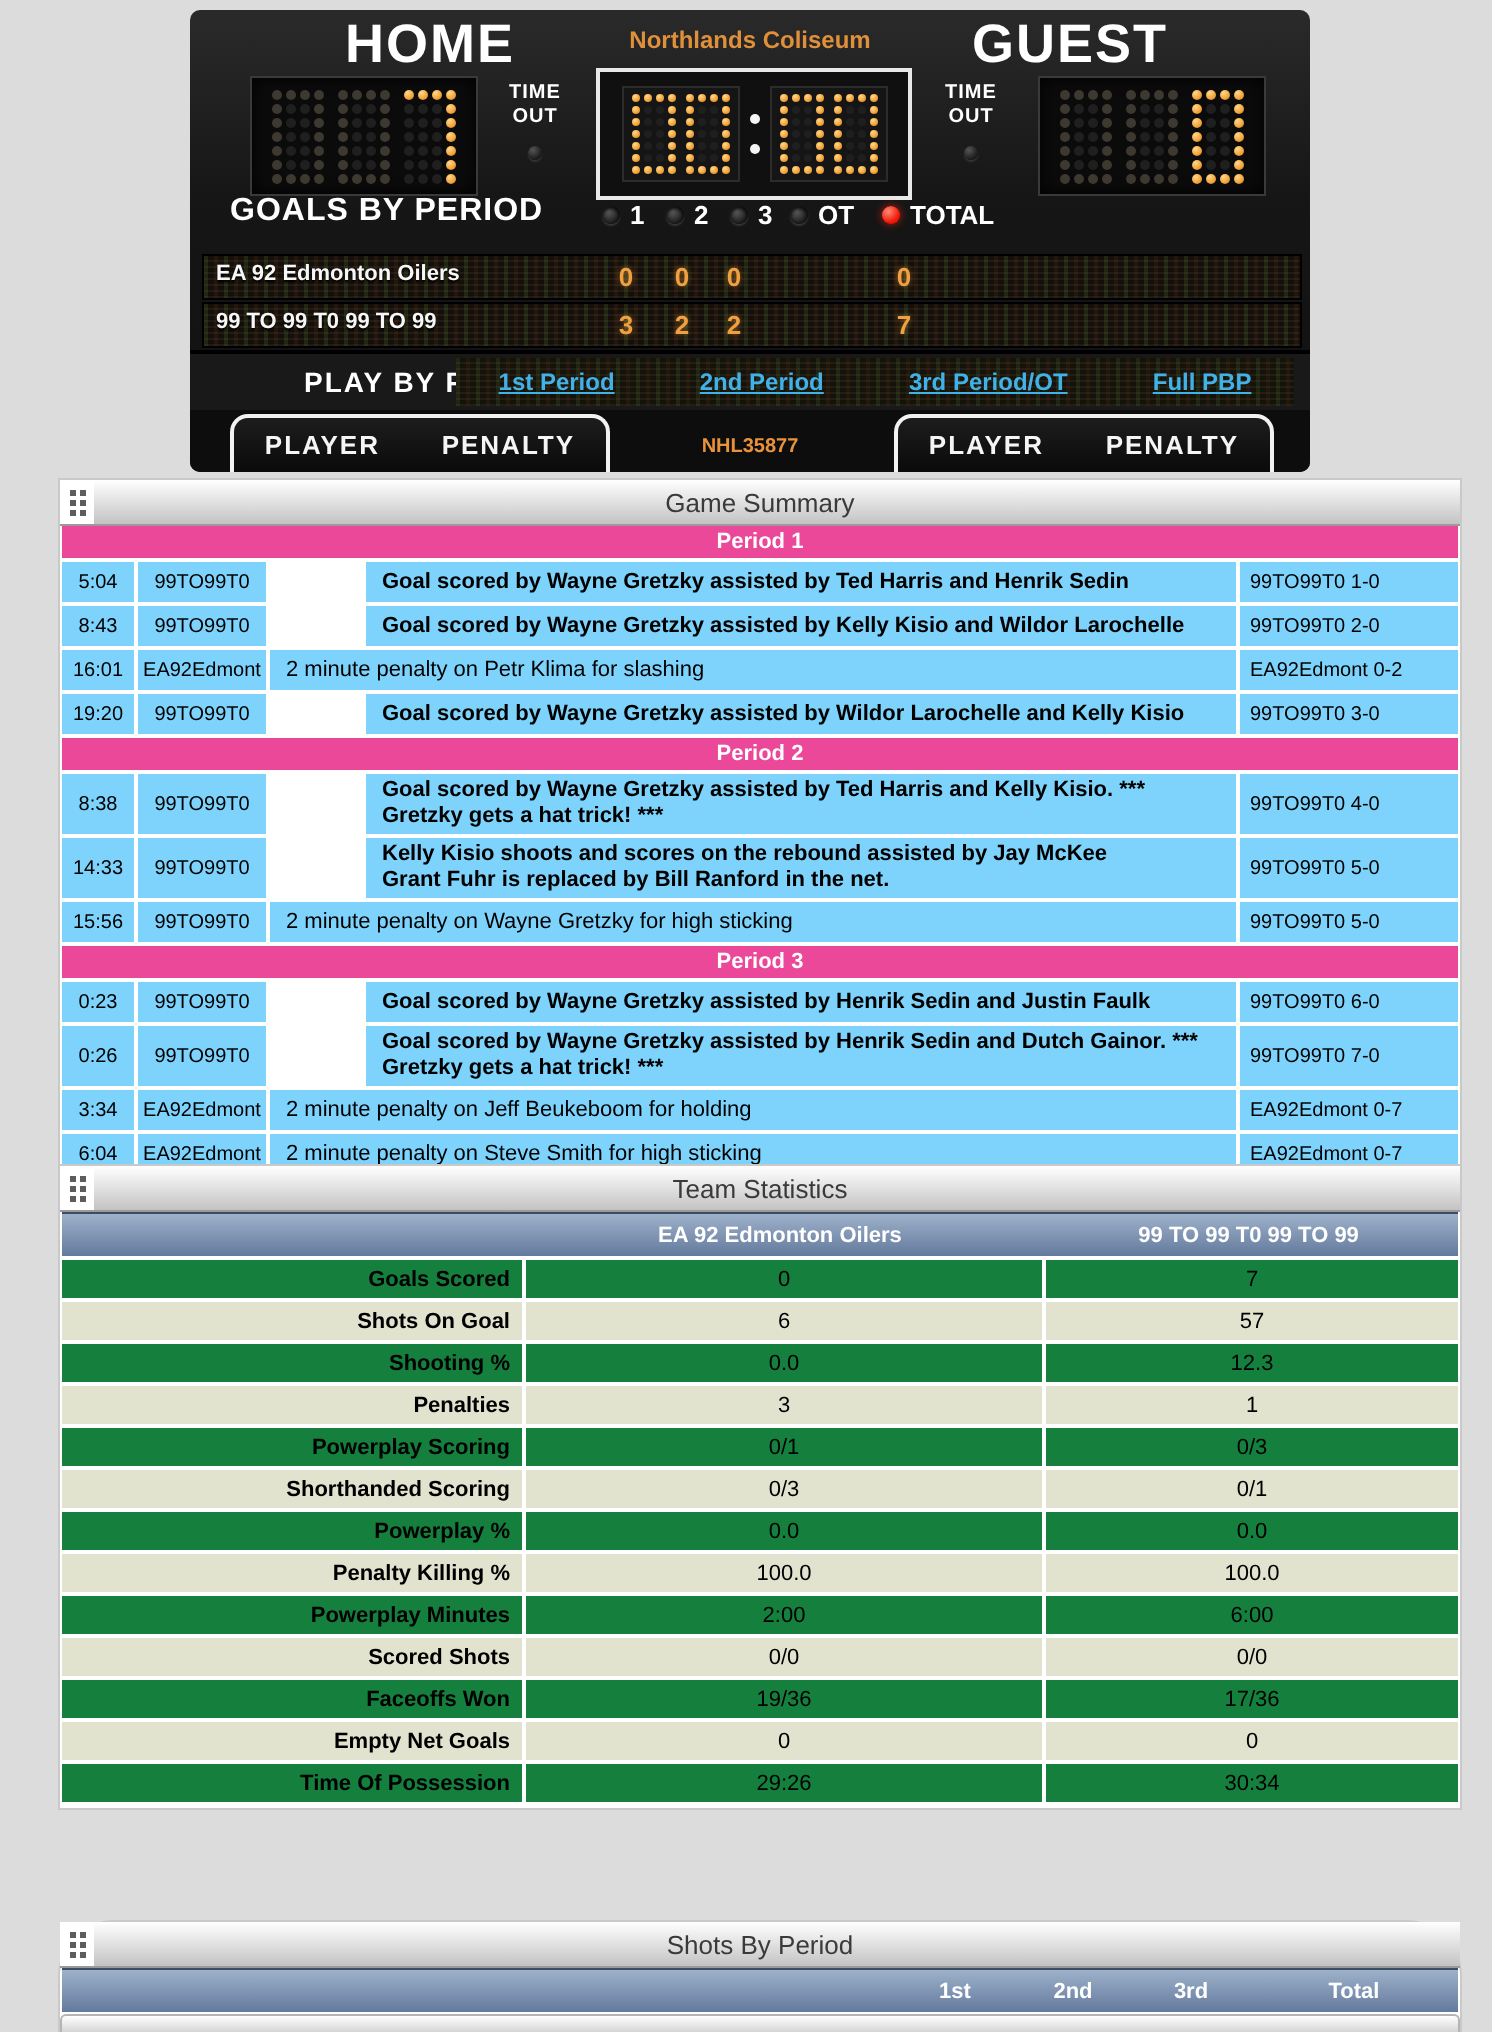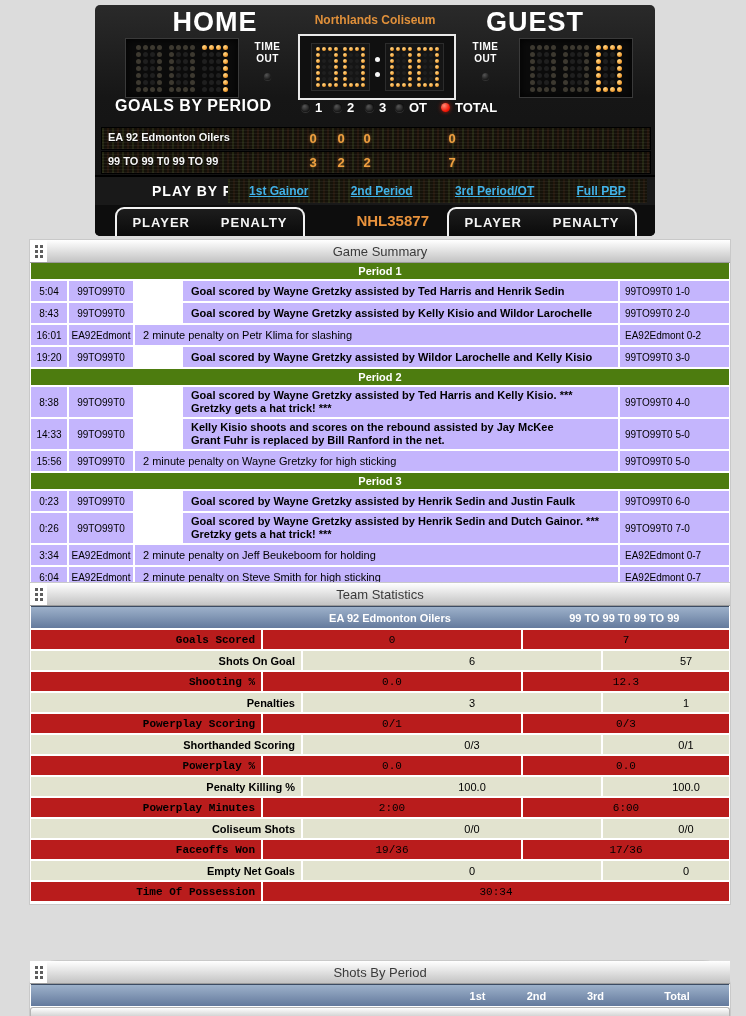--- a/index.html
+++ b/index.html
@@ -50,47 +50,47 @@
   .pbp-links{position:absolute;left:133px;right:8px;top:2px;bottom:2px;display:flex;align-items:center;justify-content:space-around;
       background-color:#151209;
       background-image:repeating-linear-gradient(90deg,rgba(110,150,60,.14) 0 2px,transparent 2px 5px,rgba(160,70,40,.10) 5px 7px,transparent 7px 10px),
                        repeating-linear-gradient(0deg,rgba(255,255,255,.05) 0 1px,transparent 1px 3px);}
   .pbp-links a{color:#41b2e8;font-size:12px;font-weight:bold;text-decoration:underline;cursor:pointer;}
   .tabs-row{position:absolute;left:0;top:200px;width:100%;height:31px;background:#0d0d0d;border-radius:0 0 5px 5px;}
   .tab{position:absolute;bottom:0;height:27px;border:2px solid #f2f2f2;border-bottom:none;border-radius:9px 9px 0 0;
        background:linear-gradient(#1d1d1d,#0a0a0a);display:flex;align-items:center;justify-content:space-around;}
   .tab-l{left:20px;width:186px;} .tab-r{left:352px;width:186px;}
   .tab span{font-size:13px;font-weight:bold;letter-spacing:1px;color:#f5f5f5;}
-  .game-id{position:absolute;left:226px;width:108px;bottom:7px;text-align:right;font-size:15px;font-weight:bold;color:#e8923c;}
+  .game-id{position:absolute;left:226px;width:108px;bottom:7px;text-align:center;font-size:10px;font-weight:bold;color:#e8923c;}
 
   
   .panel{position:absolute;left:30px;width:700px;background:#fff;box-shadow:0 0 0 1px #c9c9c9;}
   .pt{height:22px;background:linear-gradient(#ffffff,#c3c3c3);position:relative;display:flex;align-items:center;justify-content:center;
       font-size:13px;color:#3a3a3a;border-bottom:1px solid #9a9a9a;}
   .handle{position:absolute;left:0;top:0;bottom:0;width:13px;background:#fff;display:grid;
           grid-template-columns:3px 3px;grid-auto-rows:3px;gap:2px;padding:0 2px;align-content:center;justify-content:center;cursor:move;}
   .handle i{background:#5d5d5d;}
   .tbl{padding:0 1px 1px;}
-  .pbar{height:16px;background:#4d7c0f;color:#fff;font-size:11px;font-weight:bold;display:flex;align-items:center;justify-content:center;margin-bottom:2px;}
+  .pbar{height:16px;background:#ec4899;color:#fff;font-size:11px;font-weight:bold;display:flex;align-items:center;justify-content:center;margin-bottom:2px;}
   .gsrow{display:flex;margin-bottom:2px;align-items:stretch;}
-  .gsrow>div{background:#c4b5fd;display:flex;align-items:center;}
+  .gsrow>div{background:#7dd3fc;display:flex;align-items:center;}
   .c-time{width:36px;justify-content:center;font-size:10px;margin-right:2px;}
   .c-team{width:64px;justify-content:center;font-size:10px;margin-right:2px;}
   .c-text{flex:1;font-size:11px;padding:2px 8px;margin-right:2px;min-height:16px;}
   .c-text span{white-space:pre-line;line-height:13px;}
   .gsrow.goal .c-text{font-weight:bold;margin-left:48px;}
   .c-score{width:104px;font-size:10px;padding-left:5px;}
   .bluehead{height:22px;background:linear-gradient(#9db1ca,#647a9d);border-top:1px solid #3c4c63;display:flex;align-items:center;
             color:#fff;font-weight:bold;font-size:11px;margin-bottom:2px;box-sizing:border-box;}
   .tsrow{display:flex;margin-bottom:2px;}
   .tsrow>div{display:flex;align-items:center;min-height:19px;}
   .tsrow .c-lab{width:224px;justify-content:flex-end;font-weight:bold;font-size:11px;padding-right:6px;margin-right:2px;}
   .tsrow .c-h{width:258px;justify-content:center;font-size:11px;margin-right:2px;}
   .tsrow .c-g{flex:1;justify-content:center;font-size:11px;}
-  .row-a>div{background:#b91c1c;font-family:Liberation Mono, monospace;} .row-b>div{background:#e2e3cf;padding-left:40px;}
+  .row-a>div{background:#15803d;} .row-b>div{background:#e2e3cf;}
   .th-lab{width:230px;} .th-home{width:260px;text-align:center;} .th-guest{width:210px;text-align:center;}
   .sp-head-lab{flex:1;} .sp-head-c{width:59px;text-align:center;} .sp-head-t{width:104px;text-align:center;}
   .sprow{display:flex;margin-bottom:2px;}
   .sprow>div{display:flex;align-items:center;min-height:19px;font-size:11px;}
   .sprow .c-team2{flex:1;justify-content:flex-end;font-weight:bold;padding-right:4px;margin-right:2px;}
   .sprow .c-v{width:57px;justify-content:flex-end;padding-right:4px;margin-right:2px;box-sizing:border-box;}
   .sprow .c-t{width:102px;justify-content:flex-end;padding-right:3px;box-sizing:border-box;}
   .bottom-bar{position:absolute;left:30px;top:1007px;width:698px;height:9px;background:linear-gradient(#ffffff,#cfcfcf);
               border:1px solid #b5b5b5;border-bottom:none;border-radius:3px 3px 0 0;}
 </style>
@@ -470,21 +470,21 @@
         <span class="gnum" style="left: 199px;">3</span>
         <span class="gnum" style="left: 227px;">2</span>
         <span class="gnum" style="left: 253px;">2</span>
         <span class="gnum" style="left: 338px;">7</span>
       </div>
     </div>
 
   <div class="pbp-row">
     <div class="pbp-label">PLAY BY PLAY</div>
     <div class="pbp-links" id="pbp-links">
-        <a>1st Gainor</a>
+        <a>1st Period</a>
         <a>2nd Period</a>
         <a>3rd Period/OT</a>
         <a>Full PBP</a>
       </div>
   </div>
 
   <div class="tabs-row">
     <div class="tab tab-l">
       <span>PLAYER</span>
       <span>PENALTY</span>
@@ -663,36 +663,37 @@
           <div class="c-lab">Penalty Killing %</div>
           <div class="c-h">100.0</div>
           <div class="c-g">100.0</div>
         </div>
         <div class="tsrow row-a">
           <div class="c-lab">Powerplay Minutes</div>
           <div class="c-h">2:00</div>
           <div class="c-g">6:00</div>
         </div>
         <div class="tsrow row-b">
-          <div class="c-lab">Coliseum Shots</div>
+          <div class="c-lab">Scored Shots</div>
           <div class="c-h">0/0</div>
           <div class="c-g">0/0</div>
         </div>
         <div class="tsrow row-a">
           <div class="c-lab">Faceoffs Won</div>
           <div class="c-h">19/36</div>
           <div class="c-g">17/36</div>
         </div>
         <div class="tsrow row-b">
           <div class="c-lab">Empty Net Goals</div>
           <div class="c-h">0</div>
           <div class="c-g">0</div>
         </div>
         <div class="tsrow row-a">
           <div class="c-lab">Time Of Possession</div>
+          <div class="c-h">29:26</div>
           <div class="c-g">30:34</div>
         </div>
       </div>
   </div>
 </div>
 
 <div class="panel" style="top:961px;border-radius:27px;">
   <div class="pt">
     <div class="handle">
         <i></i>

